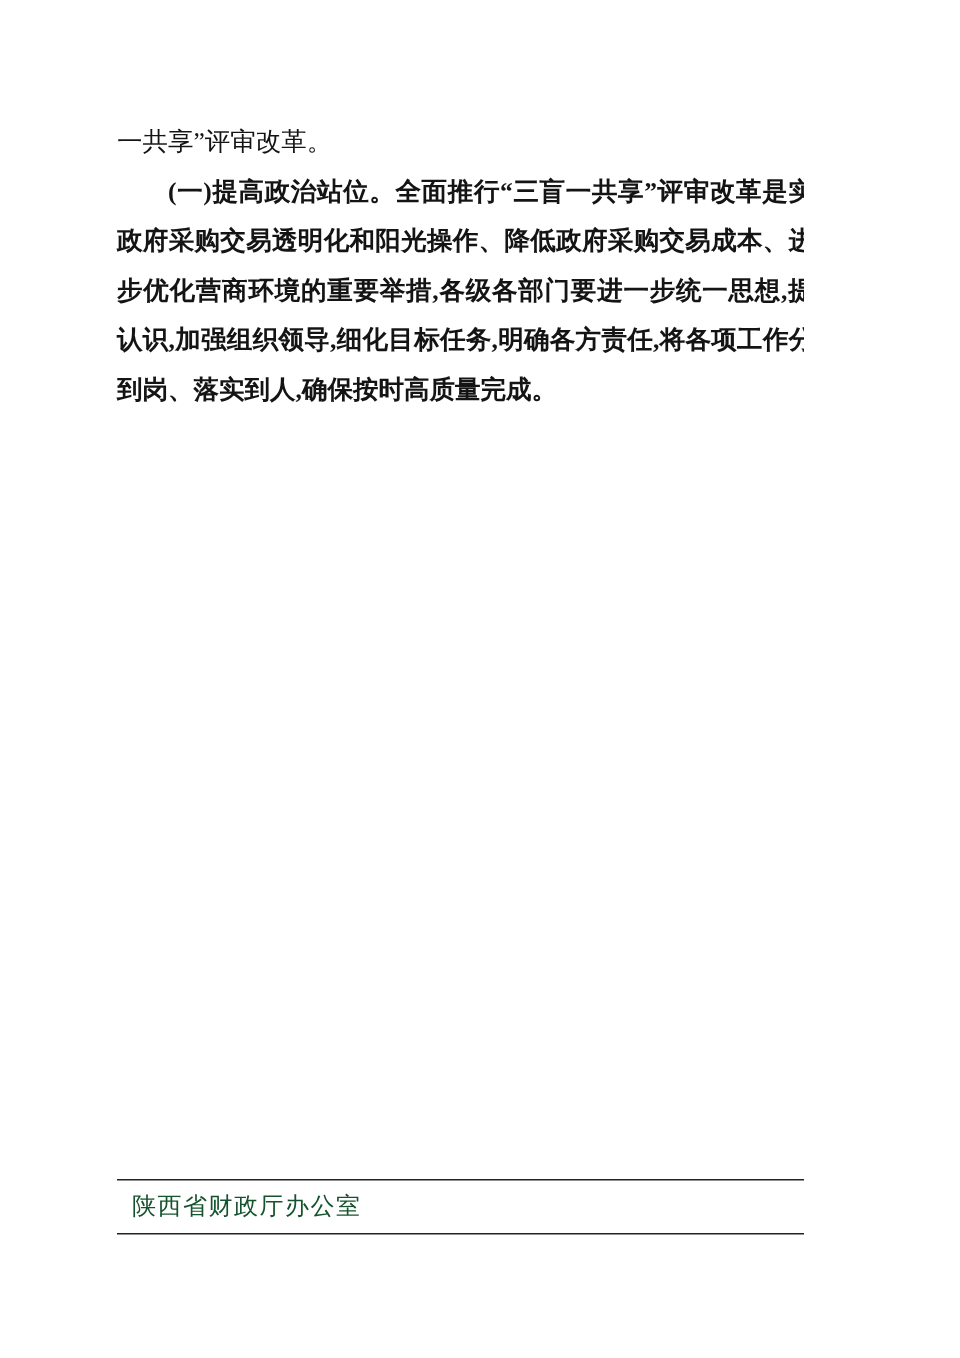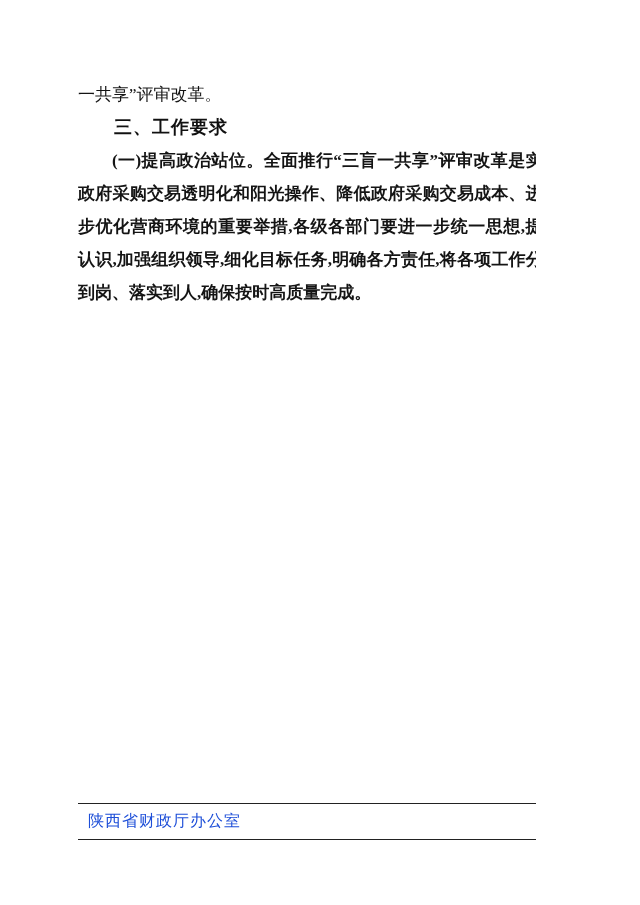--- a/index.html
+++ b/index.html
@@ -35,41 +35,40 @@
     letter-spacing: 1px;
     color: #111;
   }
   .para {
     text-indent: 2em;
     font-weight: bold;
   }
   .footer {
     position: absolute;
     left: 78px;
-    top: 803px;
+    top: 786px;
     width: 482px;
     height: 37px;
     border-top: 1.5px solid #222;
     border-bottom: 1.5px solid #222;
     display: flex;
     align-items: center;
     justify-content: space-between;
     padding: 0 8px 0 10px;
     font-size: 16px;
-    color: #1d4ed8;
+    color: #14532d;
   }
   .footer .issuer { letter-spacing: 1px; }
   .footer .print-date { letter-spacing: 0.5px; }
 </style>
 </head>
 <body>
 
 <div class="page">
   <div class="content">
     <p class="continuation">一共享”评审改革。</p>
-    <p class="section-heading">三、工作要求</p>
     <p class="para">(一)提高政治站位。全面推行“三盲一共享”评审改革是实现政府采购交易透明化和阳光操作、降低政府采购交易成本、进一步优化营商环境的重要举措,各级各部门要进一步统一思想,提高认识,加强组织领导,细化目标任务,明确各方责任,将各项工作分解到岗、落实到人,确保按时高质量完成。</p>
   </div>
 
   <div class="footer">
     <span class="issuer">陕西省财政厅办公室</span>
   </div>
 </div>
 
 </body></html>

